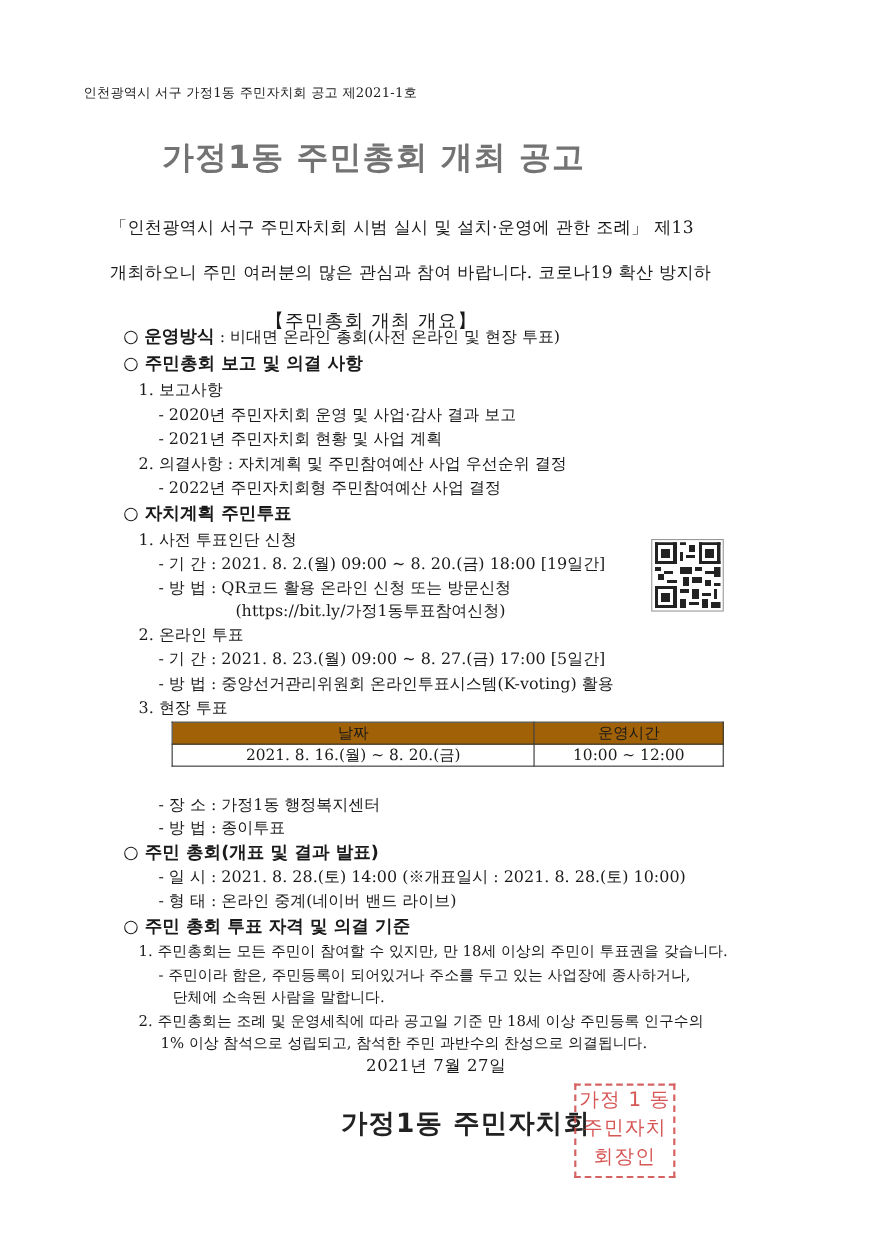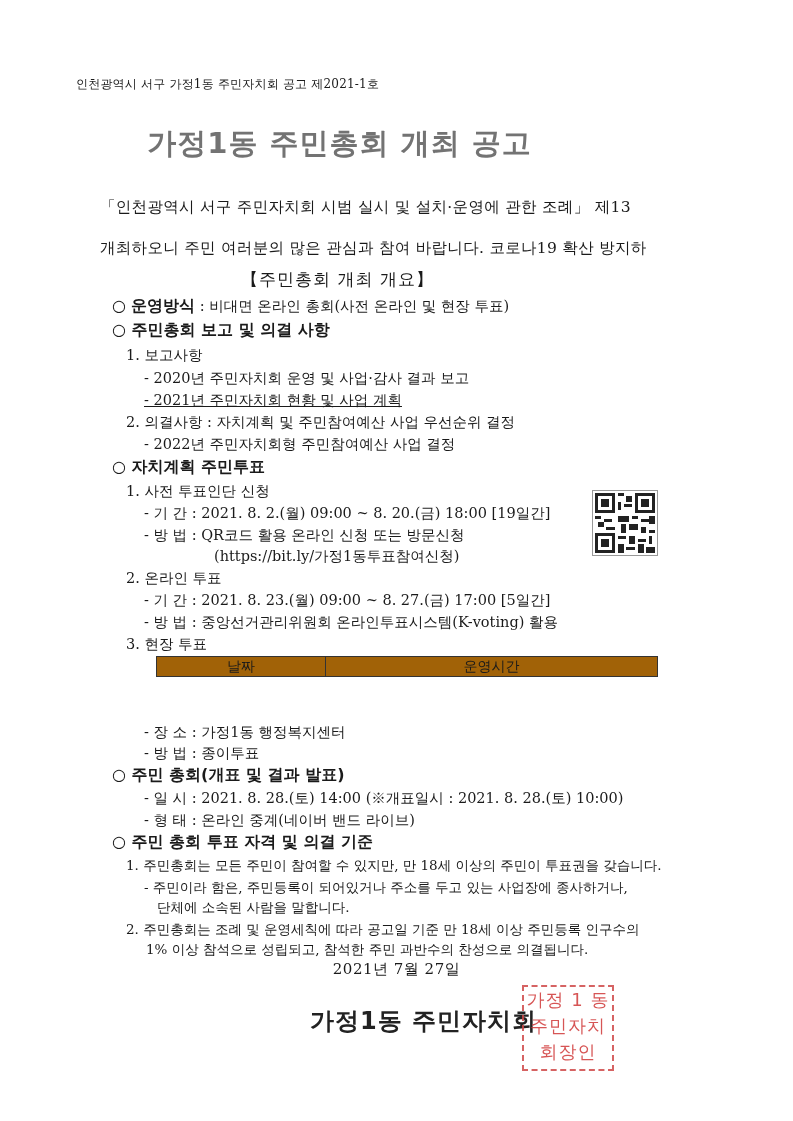--- a/index.html
+++ b/index.html
@@ -10,21 +10,21 @@
   }
   .abs { position:absolute; white-space:nowrap; }
   .doc-number { left:76px; top:76px; font-size:12px; letter-spacing:0.2px; }
   .title {
     left:0; width:679px; top:124px; text-align:center;
     font-family:"DejaVu Sans", "Liberation Sans", sans-serif;
     font-weight:bold; font-size:29px; letter-spacing:1px; color:#737373;
   }
   .intro { left:100px; top:178px; width:620px; font-size:15.5px; line-height:21.5px; white-space:normal; letter-spacing:0.3px; text-align:justify; }
   .intro span { display:block;margin-top:19px; }
-  .section-header { left:0; width:675px; text-align:center; top:268px; font-size:17px; letter-spacing:1px; }
+  .section-header { left:0; width:675px; text-align:center; top:280px; font-size:17px; letter-spacing:1px; }
   .line { font-size:14.5px; line-height:20px; }
   .b { font-weight:bold; font-family:"DejaVu Sans","Liberation Sans",sans-serif; }
   .lvl0 { left:112px; font-size:16px; }
   .lvl1 { left:126px; }
   .lvl2 { left:144px; }
   .lvl3 { left:214px; }
   .qr { left:592px; top:490px; width:60px; height:60px; border:1px solid #999; padding:2px; background:#fff; }
   .qr svg { width:60px; height:60px; display:block; }
   table.hours {
     position:absolute; left:156px; top:656px; width:502px;
@@ -64,21 +64,21 @@
 <div class="abs section-header">【주민총회 개최 개요】</div>
 
 <div class="abs line lvl0" style="top:296px;">
   <span>○</span>
   <span class="b">운영방식</span><span style="font-size:14.5px"> : 비대면 온라인 총회(사전 온라인 및 현장 투표)</span>
 </div>
 
 <div class="abs line lvl0 b" style="top:320px;">○ 주민총회 보고 및 의결 사항</div>
 <div class="abs line lvl1" style="top:345px;">1. 보고사항</div>
 <div class="abs line lvl2" style="top:368px;">- 2020년 주민자치회 운영 및 사업·감사 결과 보고</div>
-<div class="abs line lvl2" style="top:390px;text-decoration:underline;">- 2021년 주민자치회 현황 및 사업 계획</div>
+<div class="abs line lvl2" style="top:390px;">- 2021년 주민자치회 현황 및 사업 계획</div>
 <div class="abs line lvl1" style="top:412px;">
   <span>2. 의결사항</span><span> : 자치계획 및 주민참여예산 사업 우선순위 결정</span>
 </div>
 <div class="abs line lvl2" style="top:434px;">- 2022년 주민자치회형 주민참여예산 사업 결정</div>
 
 <div class="abs line lvl0 b" style="top:457px;">○ 자치계획 주민투표</div>
 <div class="abs line lvl1" style="top:481px;">1. 사전 투표인단 신청</div>
 <div class="abs line lvl2" style="top:503px;">- 기 간 : 2021. 8. 2.(월) 09:00 ~ 8. 20.(금) 18:00 [19일간]</div>
 <div class="abs line lvl2" style="top:525px;">- 방 법 : QR코드 활용 온라인 신청 또는 방문신청</div>
 <div class="abs line lvl3" style="top:546px;">(https://bit.ly/가정1동투표참여신청)</div>
@@ -137,20 +137,24 @@
 <div class="abs line lvl2" style="top:632px; left:144px; margin-top:0;"></div>
 
 <table class="hours">
   <thead>
     <tr>
       <th>날짜</th>
       <th>운영시간</th>
     </tr>
   </thead>
   <tbody>
+    <tr>
+      <td>2021. 8. 16.(월) ~ 8. 20.(금)</td>
+      <td>10:00 ~ 12:00</td>
+    </tr>
   </tbody>
 </table>
 
 <div class="abs line lvl2" style="top:722px;">- 장 소 : 가정1동 행정복지센터</div>
 <div class="abs line lvl2" style="top:743px;">- 방 법 : 종이투표</div>
 
 <div class="abs line lvl0 b" style="top:765px;">○ 주민 총회(개표 및 결과 발표)</div>
 <div class="abs line lvl2" style="top:788px;">- 일 시 : 2021. 8. 28.(토) 14:00 (※개표일시 : 2021. 8. 28.(토) 10:00)</div>
 <div class="abs line lvl2" style="top:810px;">- 형 태 : 온라인 중계(네이버 밴드 라이브)</div>
 

